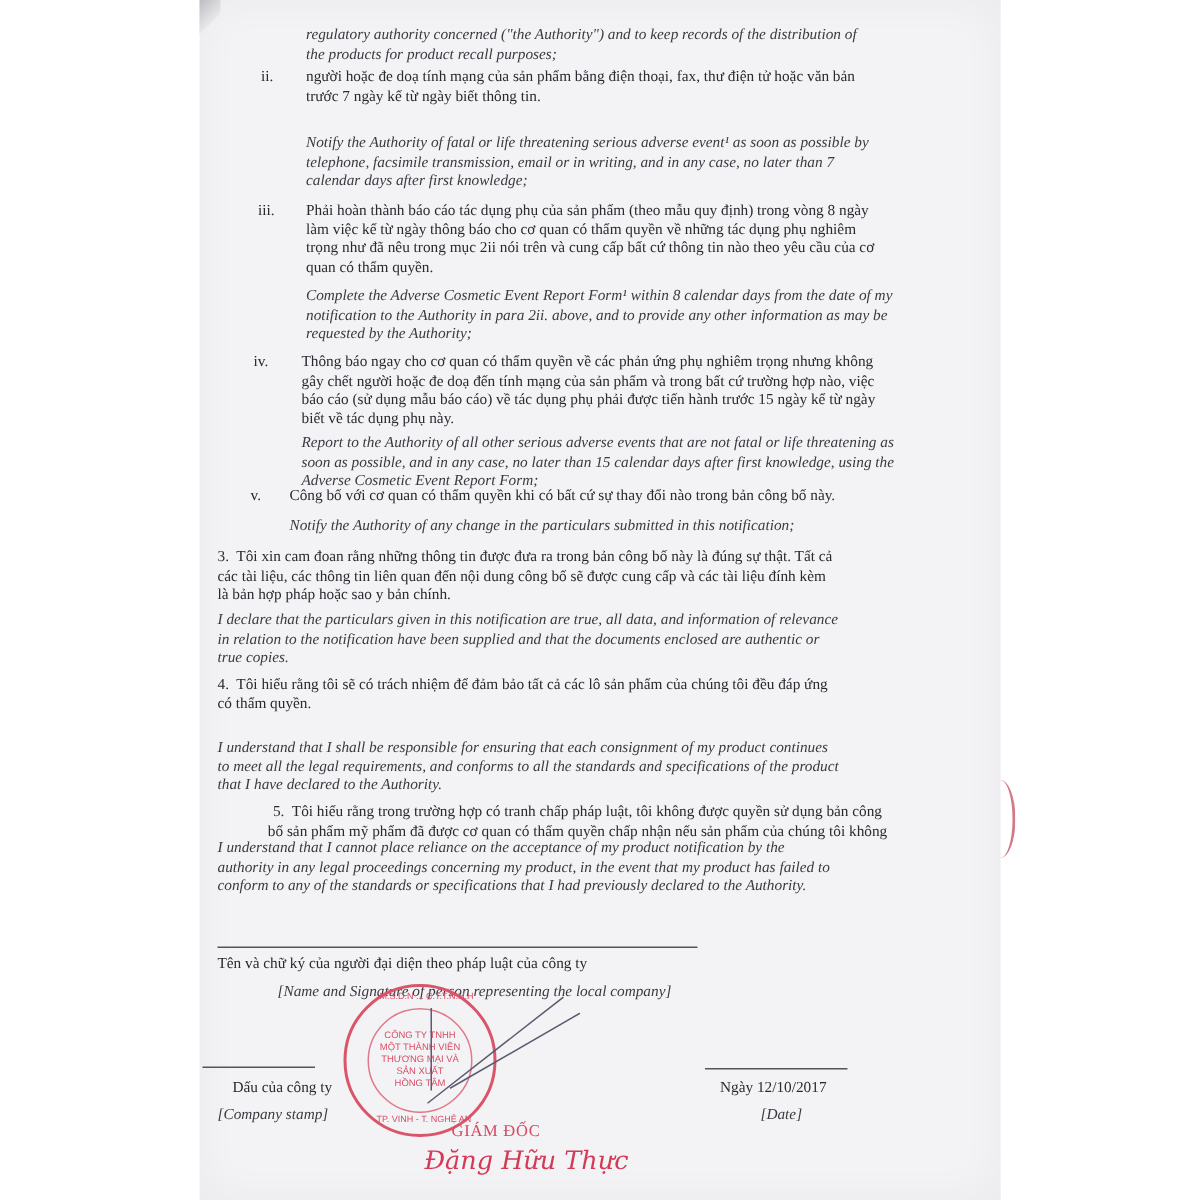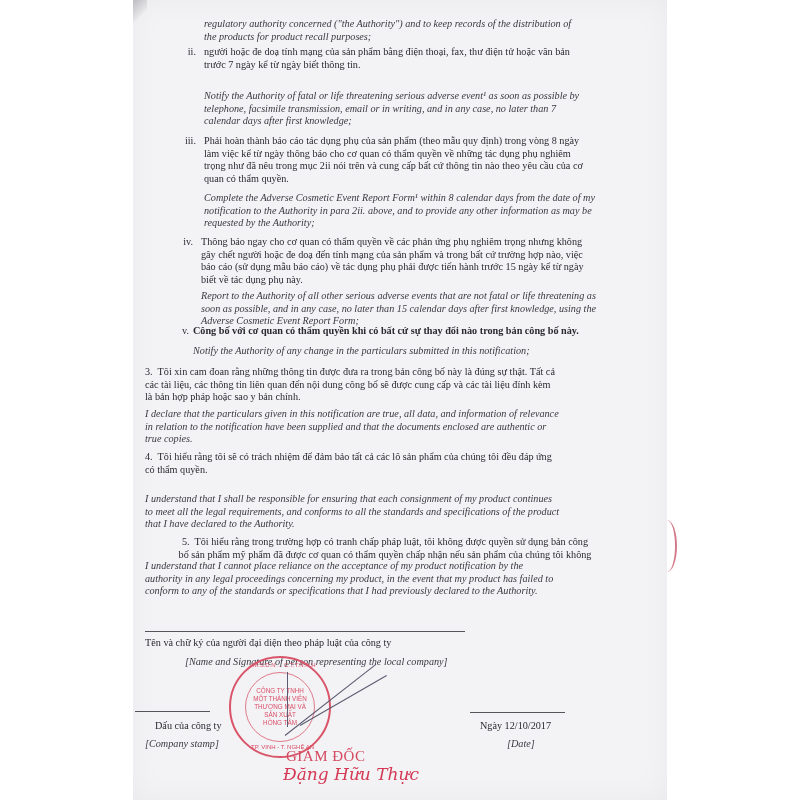--- a/index.html
+++ b/index.html
@@ -3,29 +3,29 @@
 <meta charset="utf-8">
 <style>
   html, body { margin:0; padding:0; }
   body { width:800px; height:800px; background:#ffffff; position:relative; overflow:hidden; font-family:"Liberation Serif", serif; }
   .page { position:absolute; left:133px; top:0; width:534px; height:800px; background:#f3f2f5; box-shadow: inset 0 0 30px rgba(0,0,0,0.04); }
   .page-corner { position:absolute; left:133px; top:0; width:14px; height:24px; background:linear-gradient(135deg,#bdbcc0 0%, #e8e7ea 60%, transparent 61%); }
   .content { position:absolute; left:145px; top:0; width:480px; color:#2b2a30; font-size:10.2px; line-height:12.6px; }
   .blk { position:absolute; left:0; width:480px; }
   .vi { color:#2a2930; }
   .en { font-style:italic; color:#3a3940; }
-  .num { position:absolute; text-align:right; }
+  .num { position:absolute; }
   .txt { position:absolute; }
   .rule { position:absolute; height:1px; background:#55545a; }
   .stamp { position:absolute; left:229px; top:656px; width:102px; height:102px; border-radius:50%; border:2px solid #d9556a; box-sizing:border-box; }
   .stamp-inner { position:absolute; left:14px; top:14px; width:70px; height:70px; border-radius:50%; border:1px solid #e07a8a; box-sizing:border-box; display:flex; flex-direction:column; align-items:center; justify-content:center; }
   .stamp-line { font-family:"Liberation Sans", sans-serif; font-size:6.3px; line-height:8px; color:#d94e66; text-align:center; white-space:nowrap; }
   .stamp-ring { position:absolute; font-family:"Liberation Sans", sans-serif; font-size:6px; color:#d94e66; }
   .sig-stroke { position:absolute; height:1px; background:#5a5a70; transform-origin:left center; }
-  .director-title { position:absolute; left:286px; top:748px; font-size:15px; color:#d44a60; letter-spacing:0.5px; }
+  .director-title { position:absolute; left:301px; top:748px; font-size:11px; color:#d44a60; letter-spacing:0.5px; }
   .director-sign { position:absolute; left:283px; top:764px; font-size:17px; font-style:italic; color:#d43a55; font-family:"DejaVu Serif", serif; }
   .edge-stamp { position:absolute; left:657px; top:520px; width:20px; height:52px; border-right:2px solid #d37a8a; border-radius:0 50% 50% 0; box-sizing:border-box; }
 </style>
 </head>
 <body>
 
 <div class="page"></div>
 <div class="page-corner"></div>
 <div class="edge-stamp"></div>
 
@@ -67,21 +67,21 @@
     <div>báo cáo (sử dụng mẫu báo cáo) về tác dụng phụ phải được tiến hành trước 15 ngày kể từ ngày</div>
     <div>biết về tác dụng phụ này.</div>
   </div>
   <div class="blk en" style="top:290px;left:56px;width:424px;">
     <div>Report to the Authority of all other serious adverse events that are not fatal or life threatening as</div>
     <div>soon as possible, and in any case, no later than 15 calendar days after first knowledge, using the</div>
     <div>Adverse Cosmetic Event Report Form;</div>
   </div>
 
   <div class="num vi" style="top:325px;left:22px;width:22px;">v.</div>
-  <div class="blk vi" style="top:325px;left:48px;width:432px;font-weight:bold;">
+  <div class="blk vi" style="top:325px;left:48px;width:432px;">
     <div>Công bố với cơ quan có thẩm quyền khi có bất cứ sự thay đổi nào trong bản công bố này.</div>
   </div>
   <div class="blk en" style="top:345px;left:48px;width:432px;">
     <div>Notify the Authority of any change in the particulars submitted in this notification;</div>
   </div>
 
   <div class="blk vi" style="top:366px;left:0px;">
     <div><span>3.</span>&nbsp; <span>Tôi xin cam đoan rằng những thông tin được đưa ra trong bản công bố này là đúng sự thật. Tất cả</span></div>
     <div>các tài liệu, các thông tin liên quan đến nội dung công bố sẽ được cung cấp và các tài liệu đính kèm</div>
     <div>là bản hợp pháp hoặc sao y bản chính.</div>

